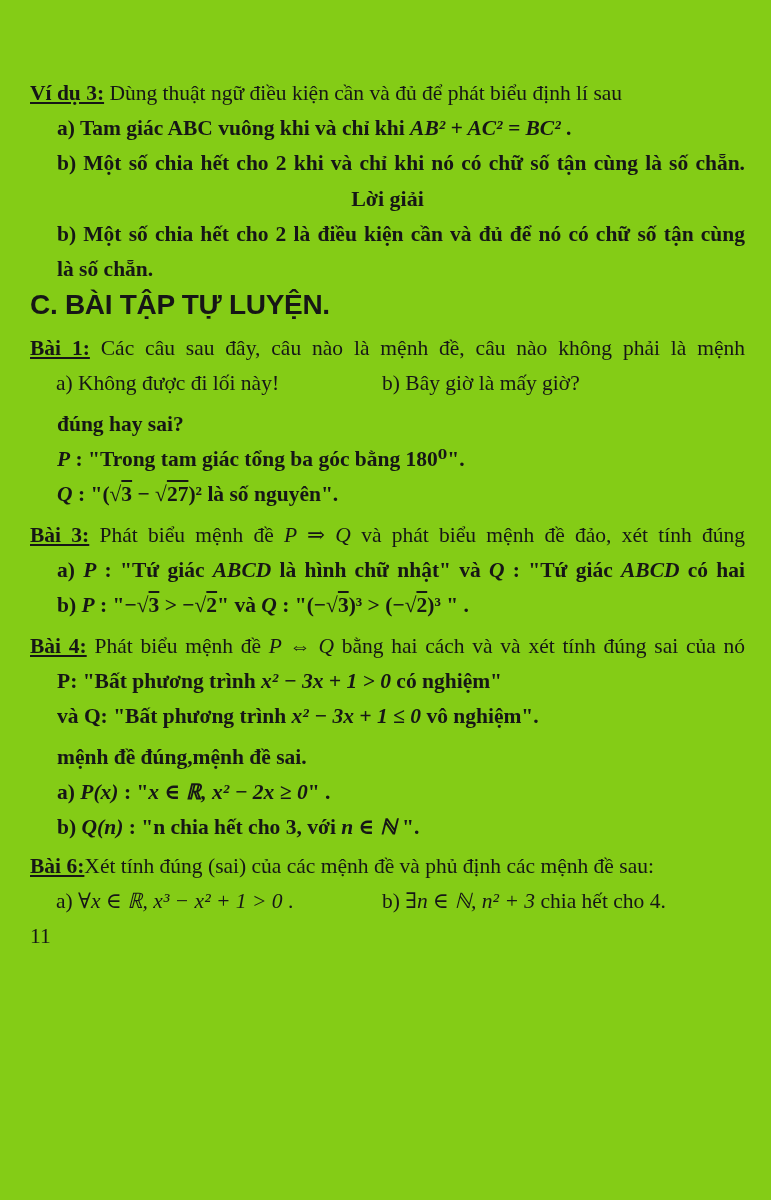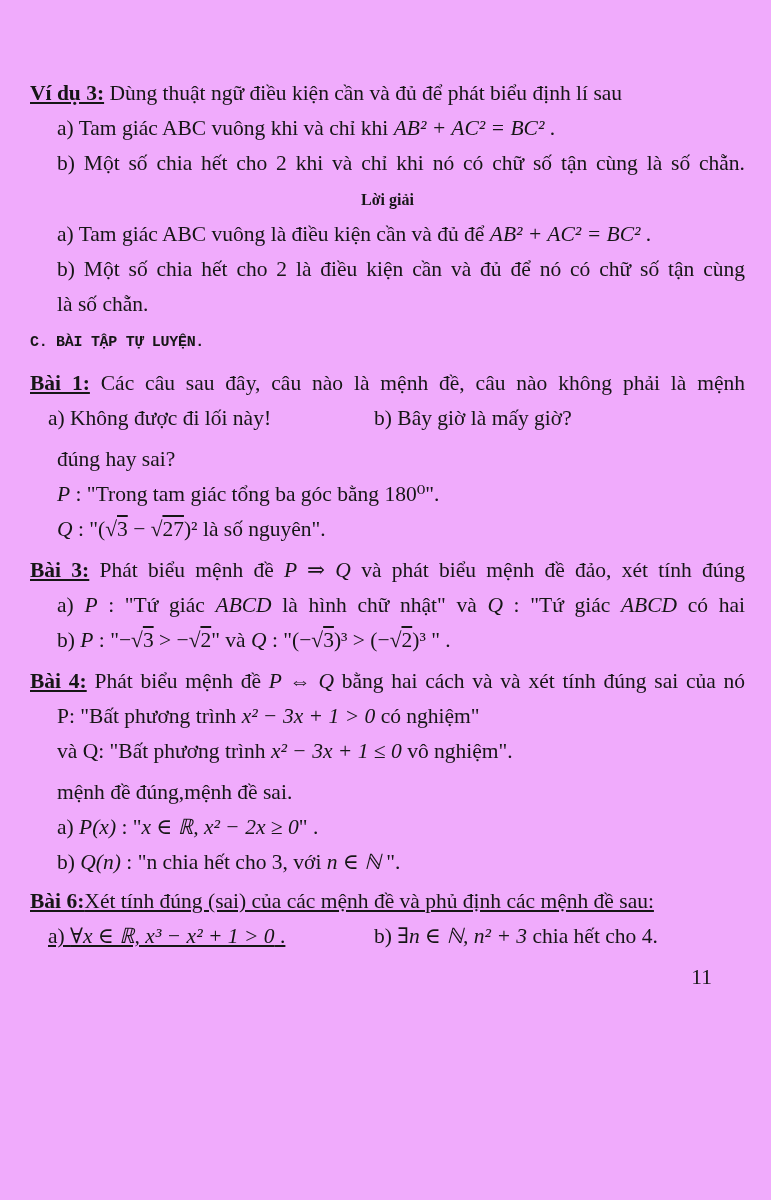--- a/index.html
+++ b/index.html
@@ -1,48 +1,47 @@
 <!DOCTYPE html>
 <html><head>
 <meta charset="utf-8">
 <style>
   html,body{margin:0;padding:0;background:#e9e9e9;}
   .page{
-    position:relative;width:771px;height:1200px;background:#f0abfc;color:#161616;
+    position:relative;width:771px;height:1200px;background:#84cc16;color:#161616;
     font-family:"Liberation Serif","DejaVu Serif",serif;font-size:21.5px;
     box-sizing:border-box;padding:76px 26px 0 30px;overflow:hidden;
   }
   section{display:block;}
   .ex{margin-top:6px;}
   section[data-name="exercise-4"]{}
-  section[data-name="exercise-6"]{margin-top:4px;text-decoration:underline;}
+  section[data-name="exercise-6"]{margin-top:4px;}
   .line{line-height:35px;min-height:35px;}
-  .line.i{margin-left:27px;}
+  .line.i{margin-left:27px;font-weight:bold;}
   .line.j{text-align:justify;text-align-last:justify;}
   .line.c{text-align:center;}
-  .line.c .f{font-weight:bold;font-size:16px;}
-  .line.h .f{font-family:Liberation Mono, monospace;font-weight:bold;font-size:15px;letter-spacing:-0.3px;}
+  .line.c .f{font-weight:bold;font-size:22px;}
+  .line.h .f{font-family:Liberation Sans, sans-serif;font-weight:bold;font-size:28px;letter-spacing:-0.3px;}
   .f.b{font-weight:bold;}
   .f.bu{font-weight:bold;text-decoration:underline;}
   .f.m{font-style:italic;}
   .ov{text-decoration:overline;}
-  .line.cols{position:relative;margin-left:18px;}
+  .line.cols{position:relative;margin-left:26px;}
   .cols .c2{position:absolute;left:326px;top:0;white-space:nowrap;}
-  .pageno{text-align:right;padding-right:33px;line-height:35px;margin-top:6px;}
+  .pageno{text-align:left;padding-right:33px;line-height:35px;margin-top:0;}
 </style>
 </head>
 <body>
 
 <div class="page" data-name="textbook-page">
   <section class="blk" data-name="example-3">
       <div class="line p" data-name="example-3-title"><span class="f bu" data-name="text-run">Ví dụ 3:</span><span class="f t" data-name="text-run"> Dùng thuật ngữ điều kiện cần và đủ để phát biểu định lí sau</span></div>
       <div class="line i" data-name="example-3-item-a"><span class="f t" data-name="text-run">a) Tam giác ABC vuông khi và chỉ khi </span><span class="f m" data-name="text-run">AB² + AC² = BC²</span><span class="f t" data-name="text-run"> .</span></div>
       <div class="line i j" data-name="example-3-item-b"><span class="f t" data-name="text-run">b) Một số chia hết cho 2 khi và chỉ khi nó có chữ số tận cùng là số chẵn.</span></div>
       <div class="line c" data-name="solution-heading"><span class="f b" data-name="text-run">Lời giải</span></div>
-      <div class="line i" data-name="solution-item-a"><span class="f t" data-name="text-run">a) Tam giác ABC vuông là điều kiện cần và đủ để </span><span class="f m" data-name="text-run">AB² + AC² = BC²</span><span class="f t" data-name="text-run"> .</span></div>
       <div class="line i j" data-name="solution-item-b-line1"><span class="f t" data-name="text-run">b) Một số chia hết cho 2 là điều kiện cần và đủ để nó có chữ số tận cùng</span></div>
       <div class="line i" data-name="solution-item-b-line2"><span class="f t" data-name="text-run">là số chẵn.</span></div>
     </section>
   <section class="blk" data-name="section-heading">
       <div class="line h" data-name="section-c-heading"><span class="f b" data-name="text-run">C. BÀI TẬP TỰ LUYỆN.</span></div>
     </section>
   <section class="blk ex" data-name="exercise-1">
       <div class="line p j" data-name="exercise-1-line1"><span class="f bu" data-name="text-run">Bài 1:</span><span class="f t" data-name="text-run"> Các câu sau đây, câu nào là mệnh đề, câu nào không phải là mệnh</span></div>
       <div class="line cols" data-name="exercise-1-row-ab"><span class="c1" data-name="column-a"><span class="f t" data-name="text-run">a) Không được đi lối này!</span></span><span class="c2" data-name="column-b"><span class="f t" data-name="text-run">b) Bây giờ là mấy giờ?</span></span></div>
     </section>

